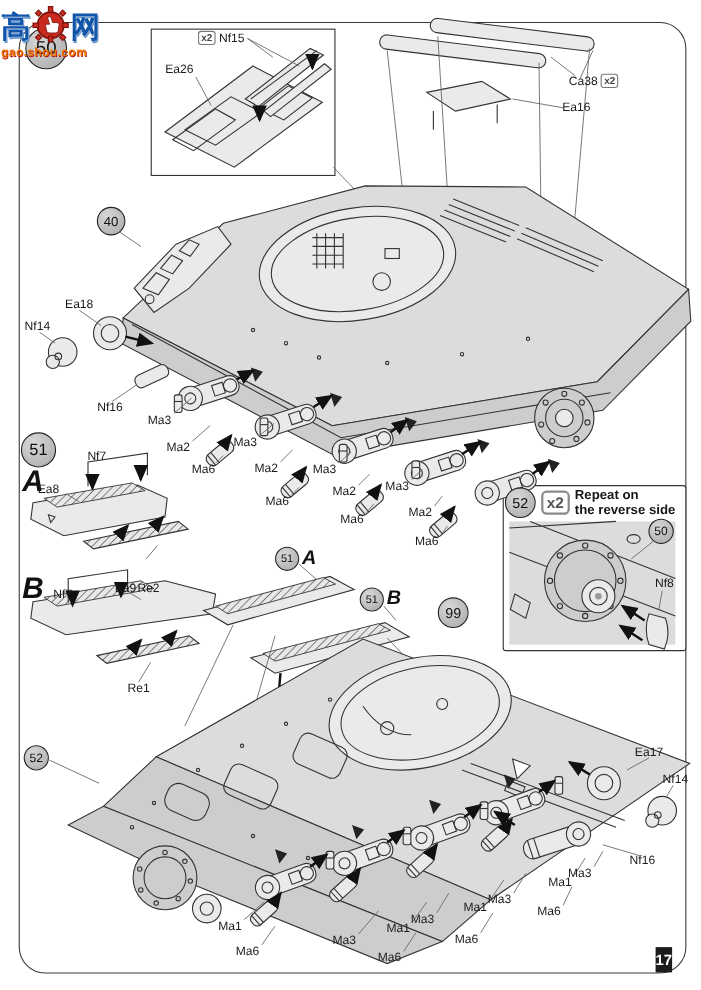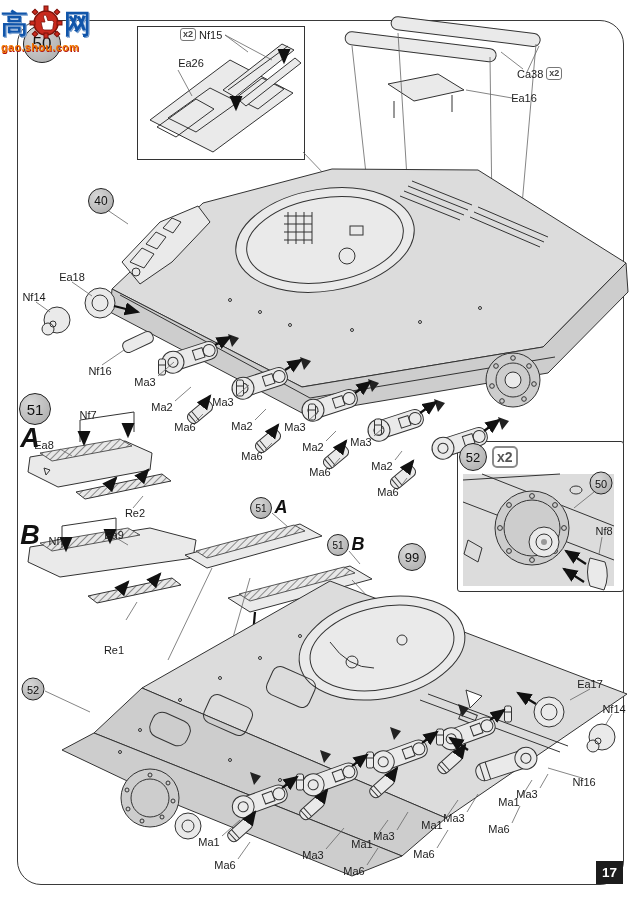--- a/index.html
+++ b/index.html
@@ -35,21 +35,21 @@
   .d21{width:21px;height:21px;font-size:11px;}
   .d20{width:20px;height:20px;font-size:10px;}
   .ab{position:absolute;transform:translate(-50%,-50%);font-weight:bold;font-style:italic;
       font-size:27px;color:#111;z-index:4;}
   .ab-sm{font-size:18px;}
   #head52{position:absolute;left:459px;top:443px;display:flex;align-items:center;gap:5px;z-index:4;}
   #head52 .step{position:static;transform:none;}
   .chip-lg{border:2px solid #8a8a8a;border-radius:5px;font-size:14px;font-weight:bold;
            color:#555;padding:0 3px;line-height:18px;background:#fff;}
   .note52{font-size:12px;font-weight:bold;line-height:1.08;color:#161616;}
-  .pagenum{position:absolute;left:596px;top:861px;width:27px;height:23px;background:#1c1c1c;
+  .pagenum{position:absolute;left:596px;top:861px;width:15px;height:23px;background:#1c1c1c;
            color:#fff;font-weight:bold;font-size:13.5px;display:flex;align-items:center;
            justify-content:center;z-index:6;}
   .wm{position:absolute;left:1px;top:4px;z-index:5;width:112px;}
   .wm-row{display:flex;align-items:center;}
   .wm-char{font-size:27px;font-weight:bold;color:#1055aa;line-height:30px;
            text-shadow:0 0 1px #fff,1px 1px 0 #6b95c9;}
   .wm-sub{font-size:11px;font-weight:bold;color:#f07800;letter-spacing:.3px;
           text-shadow:.6px .6px 0 #b01010;margin-top:-3px;}
 </style>
 </head>
@@ -393,21 +393,21 @@
 <div class="step d24" style="left:101px;top:201px;">40</div>
 <div class="step d30" style="left:35px;top:409px;">51</div>
 <div class="step d26" style="left:412px;top:557px;">99</div>
 <div class="step d21" style="left:601px;top:483px;">50</div>
 <div class="step d21" style="left:33px;top:689px;">52</div>
 
 <div class="row" style="left:180px;top:28px;">
   <span class="chip">x2</span>
   <span>Nf15</span>
 </div>
-<span class="lbl" style="left:163px;top:63px;margin-left:28px;">Ea26</span>
+<span class="lbl" style="left:163px;top:63px;">Ea26</span>
 
 <div class="row" style="left:517px;top:67px;">
   <span>Ca38</span>
   <span class="chip">x2</span>
 </div>
 <span class="lbl" style="left:524px;top:98px;">Ea16</span>
 
 <span class="lbl" style="left:72px;top:277px;">Ea18</span>
 <span class="lbl" style="left:34px;top:297px;">Nf14</span>
 <span class="lbl" style="left:100px;top:371px;">Nf16</span>
@@ -421,29 +421,33 @@
 <span class="lbl" style="left:295px;top:427px;">Ma3</span>
 <span class="lbl" style="left:313px;top:447px;">Ma2</span>
 <span class="lbl" style="left:320px;top:472px;">Ma6</span>
 <span class="lbl" style="left:361px;top:442px;">Ma3</span>
 <span class="lbl" style="left:382px;top:466px;">Ma2</span>
 <span class="lbl" style="left:388px;top:492px;">Ma6</span>
 
 <span class="ab" style="left:30px;top:438px;">A</span>
 <span class="lbl" style="left:88px;top:415px;">Nf7</span>
 <span class="lbl" style="left:44px;top:445px;">Ea8</span>
-<span class="lbl" style="left:135px;top:513px;">Re2</span>
+<span class="lbl" style="left:135px;top:535px;">Re2</span>
 <span class="ab" style="left:30px;top:535px;">B</span>
 <span class="lbl" style="left:57px;top:541px;">Nf7</span>
 <span class="lbl" style="left:114px;top:535px;">Ea9</span>
-<span class="lbl" style="left:114px;top:626px;margin-top:24px;">Re1</span>
+<span class="lbl" style="left:126px;top:626px;">Re1</span>
 
 <div id="head52">
   <div class="step d26">52</div>
   <span class="chip-lg">x2</span>
+  <div class="note52">
+    <div>Repeat on</div>
+    <div>the reverse side</div>
+  </div>
 </div>
 <span class="lbl" style="left:604px;top:531px;">Nf8</span>
 
 <div class="step d20" style="left:261px;top:508px;">51</div>
 <span class="ab ab-sm" style="left:281px;top:507px;">A</span>
 <div class="step d20" style="left:338px;top:545px;">51</div>
 <span class="ab ab-sm" style="left:358px;top:544px;">B</span>
 
 <span class="lbl" style="left:590px;top:684px;">Ea17</span>
 <span class="lbl" style="left:614px;top:709px;">Nf14</span>

